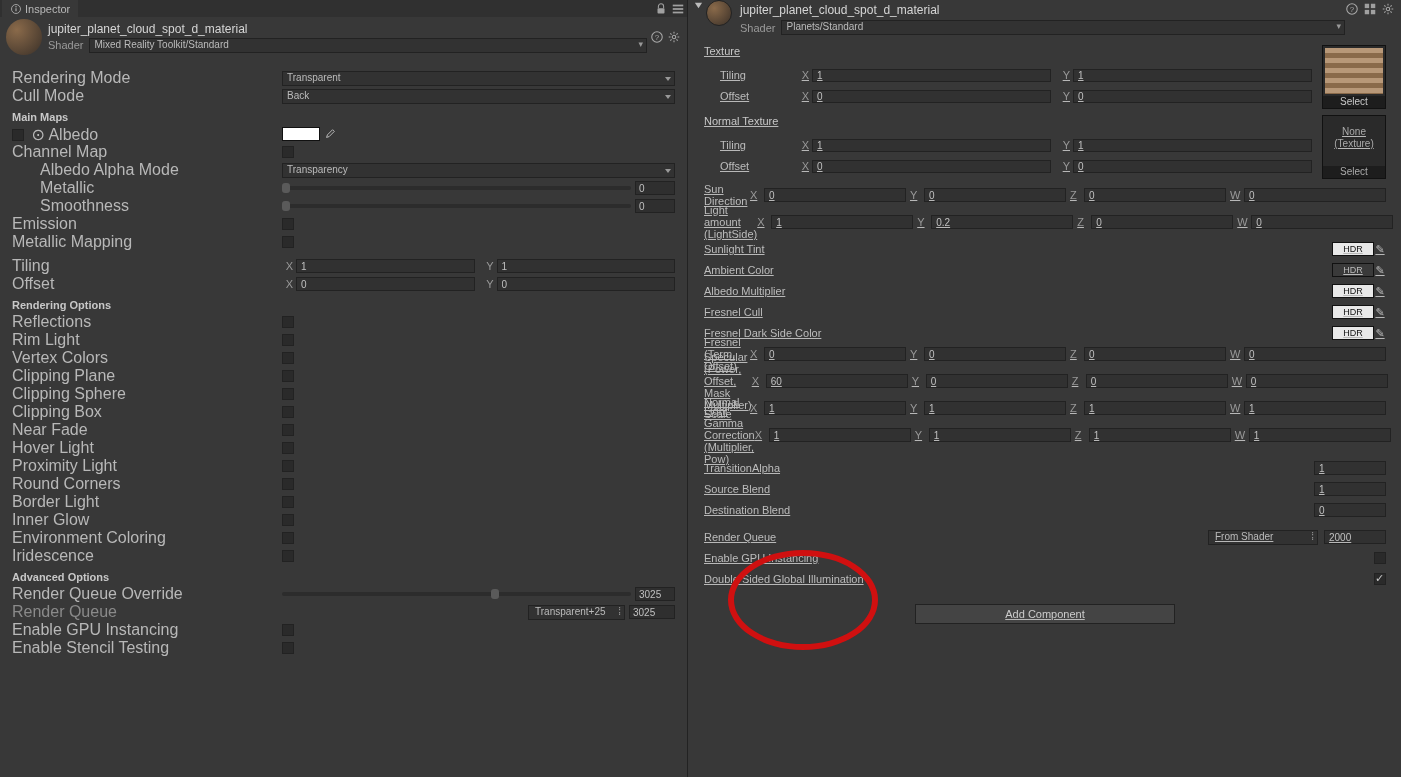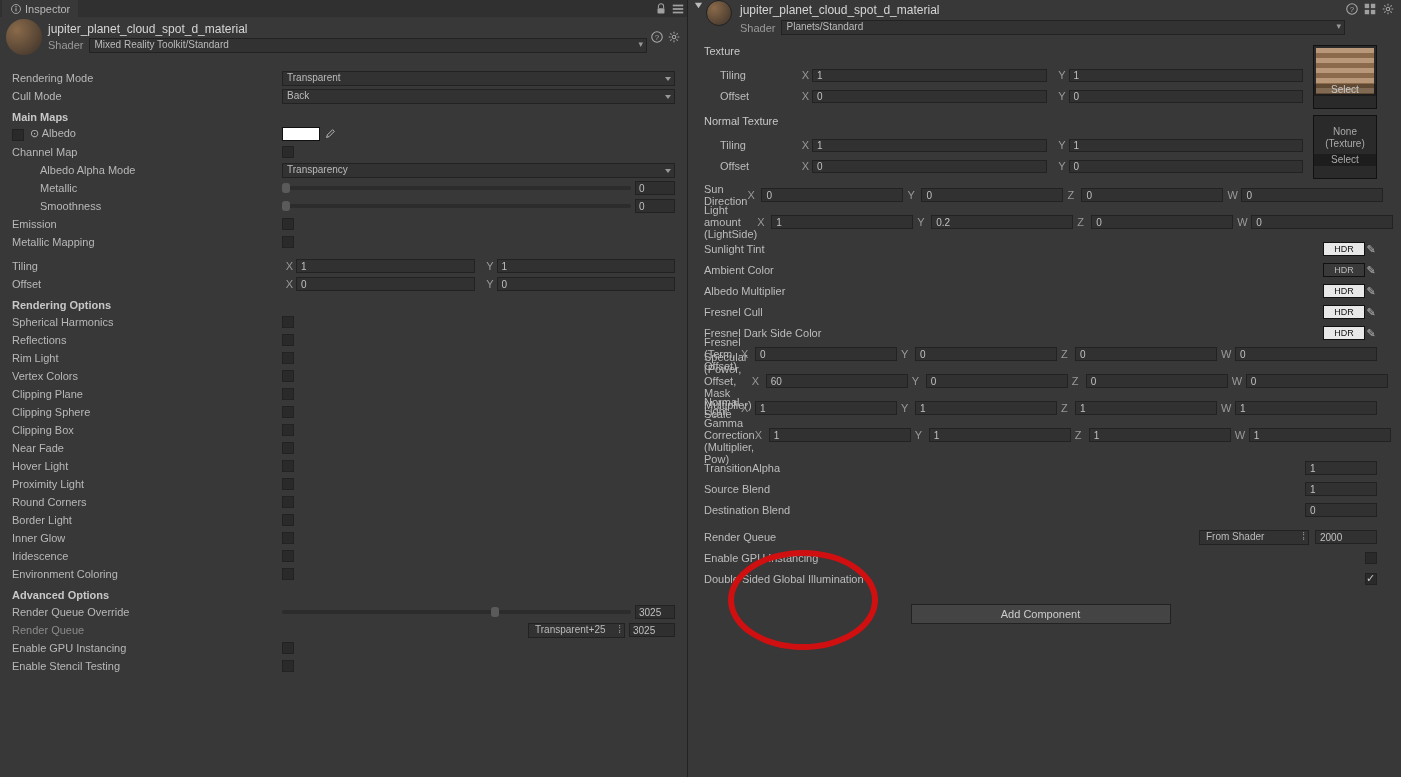--- a/index.html
+++ b/index.html
@@ -19,21 +19,21 @@
   .mat-thumb-r { width: 26px; height: 26px; border-radius: 50%; background: radial-gradient(circle at 30% 30%, #8a6a4a, #3a3028); margin-right:8px; border:1px solid #222;}
   .mat-header-text { display: flex; flex-direction: column; flex:1; }
   .mat-title { font-size: 12px; color: #d6d6d6; }
   .shader-row { display: flex; align-items: center; margin-top: 2px; }
   .shader-label { color: #9a9a9a; font-size: 11px; margin-right: 6px; }
   .shader-dd { background: #323232; border: 1px solid #222; height: 15px; font-size: 10px; color: #bbb; padding: 0 18px 0 4px; flex: 1; position: relative; }
   .shader-dd::after { content: "▾"; position: absolute; right: 3px; top: 0; font-size: 9px; color: #999; }
 
   .content { padding: 6px 12px 6px 12px; overflow-y: auto; }
   .row { display: flex; align-items: center; height: 18px; }
-  .row .label { width: 270px; font-size: 11px; color: #b8b8b8; }
+  .row .label { width: 270px; font-size: 16px; color: #b8b8b8; }
   .row .val-area { flex: 1; display: flex; align-items: center; gap: 4px; }
   .row .indent { padding-left: 28px; }
 
   .select { background: #323232; border: 1px solid #222; height: 15px; flex: 1; color: #bbb; padding: 0 14px 8px 4px; font-size: 10px; position: relative; }
   .select::after { content: ""; position:absolute; right:3px; top:5px; border-left:3px solid transparent; border-right:3px solid transparent; border-top:4px solid #999; }
 
   .swatch { width: 38px; height: 14px; background: #fff; border: 1px solid #111; }
   .eyedrop { width: 12px; height: 12px; }
   .checkbox { width: 12px; height: 12px; background: #2a2a2a; border: 1px solid #222; position:relative; }
   .checkbox.checked::after { content:"✓"; position:absolute; top:-2px; left:0; font-size:11px; color:#c8c8c8; }
@@ -44,26 +44,26 @@
   .slider { flex: 1; height: 4px; background: #2c2c2c; border-radius: 2px; position: relative; }
   .slider .thumb { position: absolute; top: -3px; width: 8px; height: 10px; border-radius: 3px; background: #5a5a5a; }
   .num-input { background: #2f2f2f; border: 1px solid #222; color: #c0c0c0; width: 40px; height: 14px; font-size: 10px; padding: 0 3px; }
 
   .xy-row { display:flex; gap:8px; flex:1; }
   .xy { display:flex; align-items:center; flex:1; }
   .xy .ax { width:14px; color:#999; font-size:11px; text-align:right; padding-right:3px; }
   .xy .fld { flex:1; background:#313131; border:1px solid #222; height:14px; color:#c0c0c0; padding:0 4px; font-size:10px; }
 
   
-  .r-content { padding: 6px 24px 0 16px; }
+  .r-content { padding: 6px 15px 0 16px; text-decoration: underline; }
   .tex-block { display:flex; gap:10px; margin-bottom:6px; }
   .tex-block .tex-info { flex:1; display:flex; flex-direction:column; }
   .tex-preview { width:64px; height:64px; background:#2a2a2a; border:1px solid #111; display:flex; align-items:flex-end; justify-content:center; font-size:10px; color:#c8c8c8; padding-bottom:2px; position:relative; }
   .tex-preview.jupiter::before { content:""; position:absolute; inset:2px 2px 14px 2px; background: repeating-linear-gradient(180deg,#b89878 0,#b89878 5px,#8a6a4a 5px,#8a6a4a 10px); }
-  .tex-preview .sel { position:absolute; bottom:12px; left:0; right:0; height:12px; background:rgba(0,0,0,0.3); text-align:center; }
+  .tex-preview .sel { position:absolute; bottom:0; left:0; right:0; height:12px; background:rgba(0,0,0,0.3); text-align:center; }
   .tex-preview.none { color:#aaa; font-size:10px; text-align:center; align-items:center; flex-direction:column; justify-content:flex-start; padding-top:10px; line-height:12px; }
 
   .r-row { display:flex; align-items:center; height:20px; margin-bottom:1px; }
   .r-row .r-label { width: 268px; font-size:11px; color:#bcbcbc; }
   .xyzw { display:flex; gap:4px; flex:1; }
   .xyzw .cell { display:flex; align-items:center; flex:1; }
   .xyzw .cell .ax { width:14px; color:#999; font-size:11px; }
   .xyzw .cell .fld { flex:1; background:#313131; border:1px solid #222; height:14px; color:#c0c0c0; padding:0 4px; font-size:10px; }
 
   .hdr-btn { width:42px; height:14px; background:#e8e8e8; color:#111; font-size:9px; display:flex; align-items:center; justify-content:center; border:1px solid #111; }
@@ -238,26 +238,20 @@
           </div>
         <div class="xy">
             <span class="ax">Y</span>
             <input class="fld" value="0" style="">
           </div>
       </div>
     </div>
 
     <div class="section-title">Rendering Options</div>
     <div class="row">
-        <div class="label">Spherical Harmonics</div>
-        <div class="val-area">
-          <div class="checkbox"></div>
-        </div>
-      </div>
-    <div class="row">
         <div class="label">Reflections</div>
         <div class="val-area">
           <div class="checkbox"></div>
         </div>
       </div>
     <div class="row">
         <div class="label">Rim Light</div>
         <div class="val-area">
           <div class="checkbox"></div>
         </div>
@@ -317,27 +311,27 @@
           <div class="checkbox"></div>
         </div>
       </div>
     <div class="row">
         <div class="label">Inner Glow</div>
         <div class="val-area">
           <div class="checkbox"></div>
         </div>
       </div>
     <div class="row">
+        <div class="label">Environment Coloring</div>
+        <div class="val-area">
+          <div class="checkbox"></div>
+        </div>
+      </div>
+    <div class="row">
         <div class="label">Iridescence</div>
-        <div class="val-area">
-          <div class="checkbox"></div>
-        </div>
-      </div>
-    <div class="row">
-        <div class="label">Environment Coloring</div>
         <div class="val-area">
           <div class="checkbox"></div>
         </div>
       </div>
 
     <div class="section-title">Advanced Options</div>
     <div class="row">
       <div class="label">Render Queue Override</div>
       <div class="val-area">
         <div class="slider">

